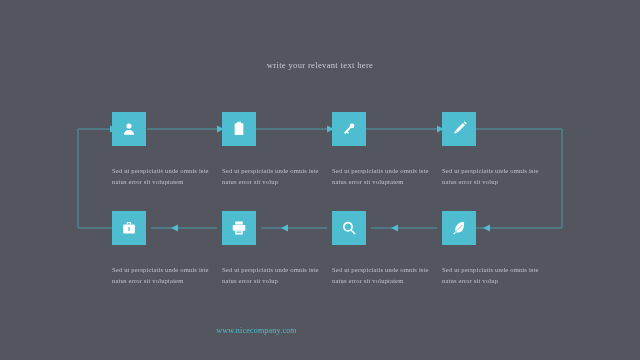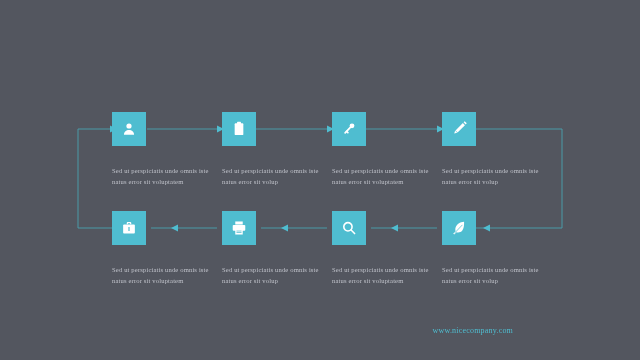--- a/index.html
+++ b/index.html
@@ -34,21 +34,21 @@
     letter-spacing: 0.35px;
     font-family: "Liberation Serif", serif;
   }
 
   
   #footer {
     position: absolute;
     left: 0;
     top: 326px;
     width: 513px;
-    text-align: right;
+    text-align: center;
     color: #4fbdd0;
     font-size: 8px;
     letter-spacing: 0.2px;
     font-family: "Liberation Serif", serif;
   }
 
   
   #wires {
     position: absolute;
     left: 0; top: 0;
@@ -79,20 +79,21 @@
     letter-spacing: 0.15px;
     width: 104px;
     font-family: "Liberation Serif", serif;
   }
 </style>
 </head>
 <body>
 
 <div id="slide">
 
+  <div id="title">write your relevant text here</div>
 
   <svg id="wires" viewBox="0 0 640 360" width="640" height="360">
     <g stroke="#4a9aa8" stroke-width="1" fill="none">
 
       <line x1="147" y1="129" x2="217" y2="129"></line>
       <line x1="256" y1="129" x2="327" y2="129"></line>
       <line x1="366" y1="129" x2="437" y2="129"></line>
 
       <line x1="437" y1="228" x2="371" y2="228"></line>
       <line x1="327" y1="228" x2="261" y2="228"></line>

